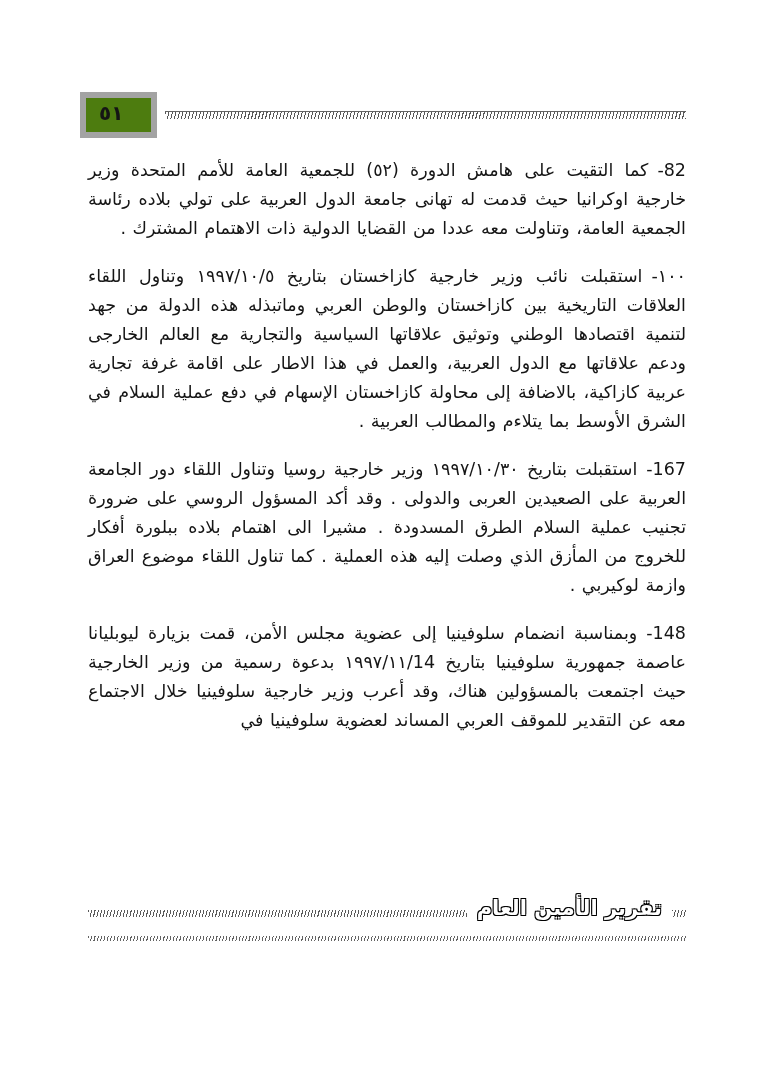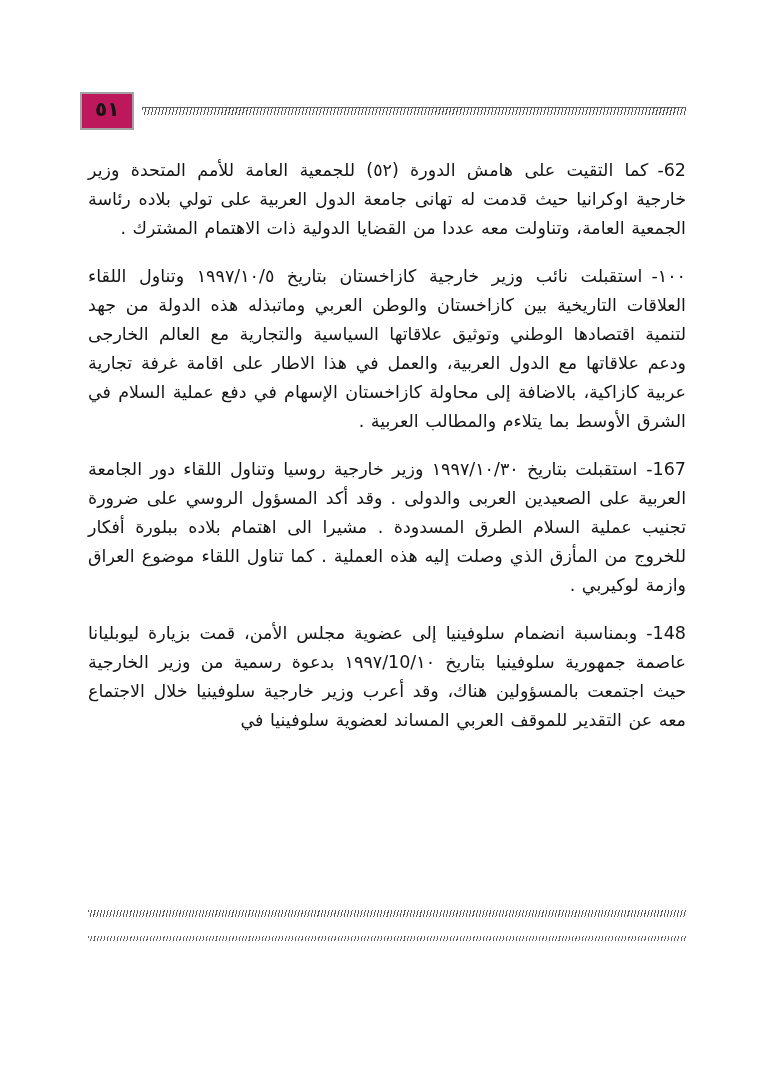--- a/index.html
+++ b/index.html
@@ -21,26 +21,26 @@
     position: absolute;
     top: 92px;
     left: 80px;
     right: 72px;
     direction: ltr;
     display: flex;
     align-items: center;
     gap: 8px;
   }
   .page-number-box {
-    border: 2px solid #a3a3a3;
-    padding: 3px 13px 6px 13px;
+    border: 6px solid #a3a3a3;
+    padding: 3px 28px 6px 13px;
     font-size: 20px;
     line-height: 1.25;
     font-weight: bold;
-    background: #be185d;
+    background: #4d7c0f;
   }
   .rule-hatch {
     flex: 1;
     height: 8px;
     border-top: 1px solid #4a4a4a;
     background: repeating-linear-gradient(
       104deg,
       #3c3c3c 0, #3c3c3c 1px,
       transparent 1px, transparent 3.4px
     );
@@ -125,37 +125,38 @@
 <div class="page">
 
   <div class="header">
     <div class="page-number-box">٥١</div>
     <div class="rule-hatch"></div>
   </div>
 
   <div class="content">
 
     <p class="para">
-      <span class="num">62-</span><span>كما التقيت على هامش الدورة (٥٢) للجمعية العامة للأمم المتحدة وزير خارجية اوكرانيا حيث قدمت له تهانى جامعة الدول العربية على تولي بلاده رئاسة الجمعية العامة، وتناولت معه عددا من القضايا الدولية ذات الاهتمام المشترك .</span>
+      <span class="num">82-</span><span>كما التقيت على هامش الدورة (٥٢) للجمعية العامة للأمم المتحدة وزير خارجية اوكرانيا حيث قدمت له تهانى جامعة الدول العربية على تولي بلاده رئاسة الجمعية العامة، وتناولت معه عددا من القضايا الدولية ذات الاهتمام المشترك .</span>
     </p>
 
     <p class="para">
       <span class="num">١٠٠-</span><span>استقبلت نائب وزير خارجية كازاخستان بتاريخ ١٩٩٧/١٠/٥ وتناول اللقاء العلاقات التاريخية بين كازاخستان والوطن العربي وماتبذله هذه الدولة من جهد لتنمية اقتصادها الوطني وتوثيق علاقاتها السياسية والتجارية مع العالم الخارجى ودعم علاقاتها مع الدول العربية، والعمل في هذا الاطار على اقامة غرفة تجارية عربية كازاكية، بالاضافة إلى محاولة كازاخستان الإسهام في دفع عملية السلام في الشرق الأوسط بما يتلاءم والمطالب العربية .</span>
     </p>
 
     <p class="para">
       <span class="num">167-</span><span>استقبلت بتاريخ ١٩٩٧/١٠/٣٠ وزير خارجية روسيا وتناول اللقاء دور الجامعة العربية على الصعيدين العربى والدولى . وقد أكد المسؤول الروسي على ضرورة تجنيب عملية السلام الطرق المسدودة . مشيرا الى اهتمام بلاده ببلورة أفكار للخروج من المأزق الذي وصلت إليه هذه العملية . كما تناول اللقاء موضوع العراق وازمة لوكيربي .</span>
     </p>
 
     <p class="para">
-      <span class="num">148-</span><span>وبمناسبة انضمام سلوفينيا إلى عضوية مجلس الأمن، قمت بزيارة ليوبليانا عاصمة جمهورية سلوفينيا بتاريخ ١٩٩٧/10/١٠ بدعوة رسمية من وزير الخارجية حيث اجتمعت بالمسؤولين هناك، وقد أعرب وزير خارجية سلوفينيا خلال الاجتماع معه عن التقدير للموقف العربي المساند لعضوية سلوفينيا في</span>
+      <span class="num">148-</span><span>وبمناسبة انضمام سلوفينيا إلى عضوية مجلس الأمن، قمت بزيارة ليوبليانا عاصمة جمهورية سلوفينيا بتاريخ ١٩٩٧/١١/14 بدعوة رسمية من وزير الخارجية حيث اجتمعت بالمسؤولين هناك، وقد أعرب وزير خارجية سلوفينيا خلال الاجتماع معه عن التقدير للموقف العربي المساند لعضوية سلوفينيا في</span>
     </p>
 
   </div>
 
   <div class="footer">
     <div class="footer-row">
       <div class="footer-rule"></div>
+      <div class="footer-title">تقرير الأمين العام</div>
     </div>
     <div class="footer-rule-bottom"></div>
   </div>
 
 </div>
 
 </body></html>

